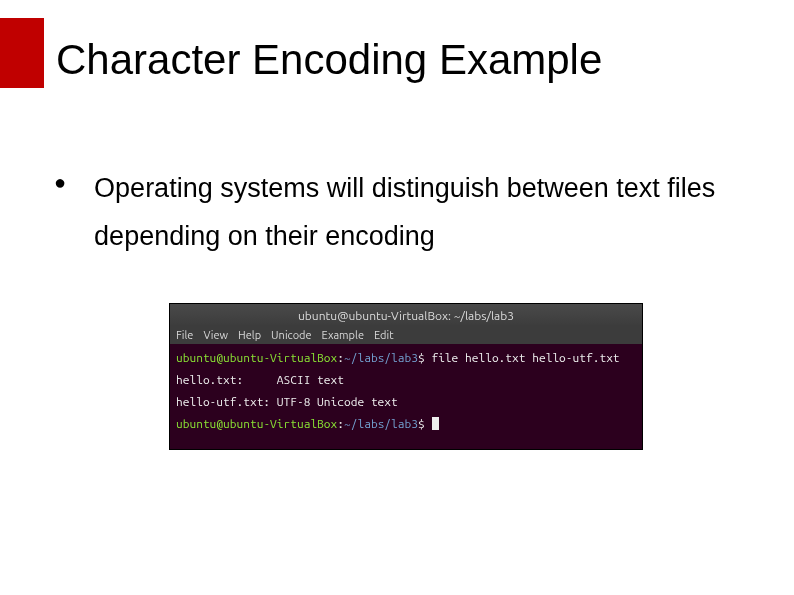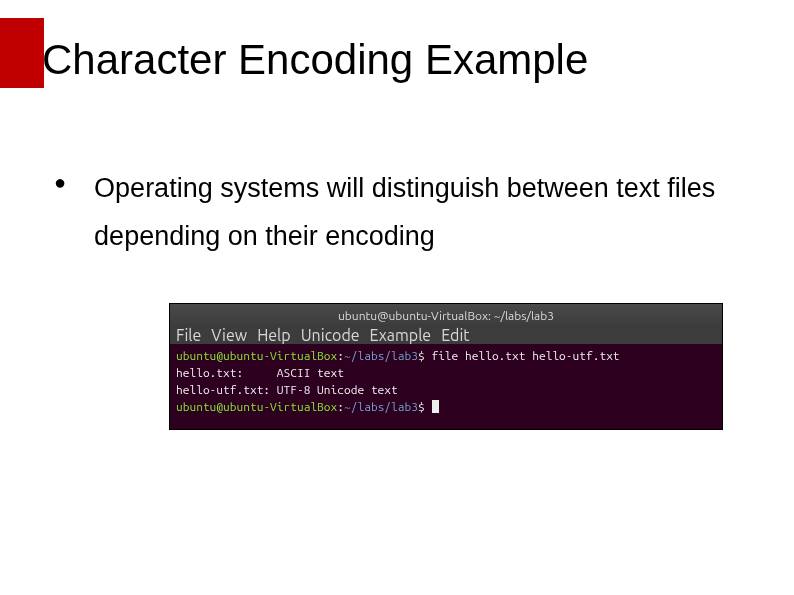--- a/index.html
+++ b/index.html
@@ -15,21 +15,21 @@
     position: absolute;
     top: 18px;
     left: 0;
     width: 44px;
     height: 70px;
     background: #c00000;
   }
   .title {
     position: absolute;
     top: 36px;
-    left: 42px;
+    left: 56px;
     font-size: 42px;
     color: #000;
     font-weight: 400;
   }
   .bullet-row {
     position: absolute;
     top: 164px;
     left: 54px;
     right: 64px;
     display: flex;
@@ -43,21 +43,21 @@
   }
   .bullet-text {
     font-size: 27px;
     line-height: 48px;
     color: #000;
   }
   .terminal {
     position: absolute;
     top: 304px;
     left: 170px;
-    width: 552px;
+    width: 472px;
     background: #2c001e;
     font-family: "Ubuntu Mono", "DejaVu Sans Mono", Consolas, monospace;
     box-shadow: 0 0 0 1px #000;
   }
   .term-titlebar {
     height: 22px;
     background: linear-gradient(#4a4a4a, #3c3c3c);
     display: flex;
     align-items: center;
     justify-content: center;
@@ -66,27 +66,27 @@
     font-family: Ubuntu, Arial, sans-serif;
   }
   .term-menubar {
     height: 18px;
     background: #3c3c3c;
     display: flex;
     align-items: center;
     gap: 10px;
     padding: 0 6px;
     color: #d8d8d8;
-    font-size: 16px;
+    font-size: 11px;
     font-family: Ubuntu, Arial, sans-serif;
   }
   .term-body {
     padding: 3px 6px 14px 6px;
     font-size: 12px;
-    line-height: 17px;
+    line-height: 22px;
     color: #eee;
     white-space: pre;
   }
   .prompt-user { color: #8ae234; }
   .prompt-host { color: #8ae234; }
   .prompt-path { color: #729fcf; }
   .prompt-dollar { color: #eee; }
   .cmd { color: #eee; }
   .out { color: #eee; }
   .cursor {

